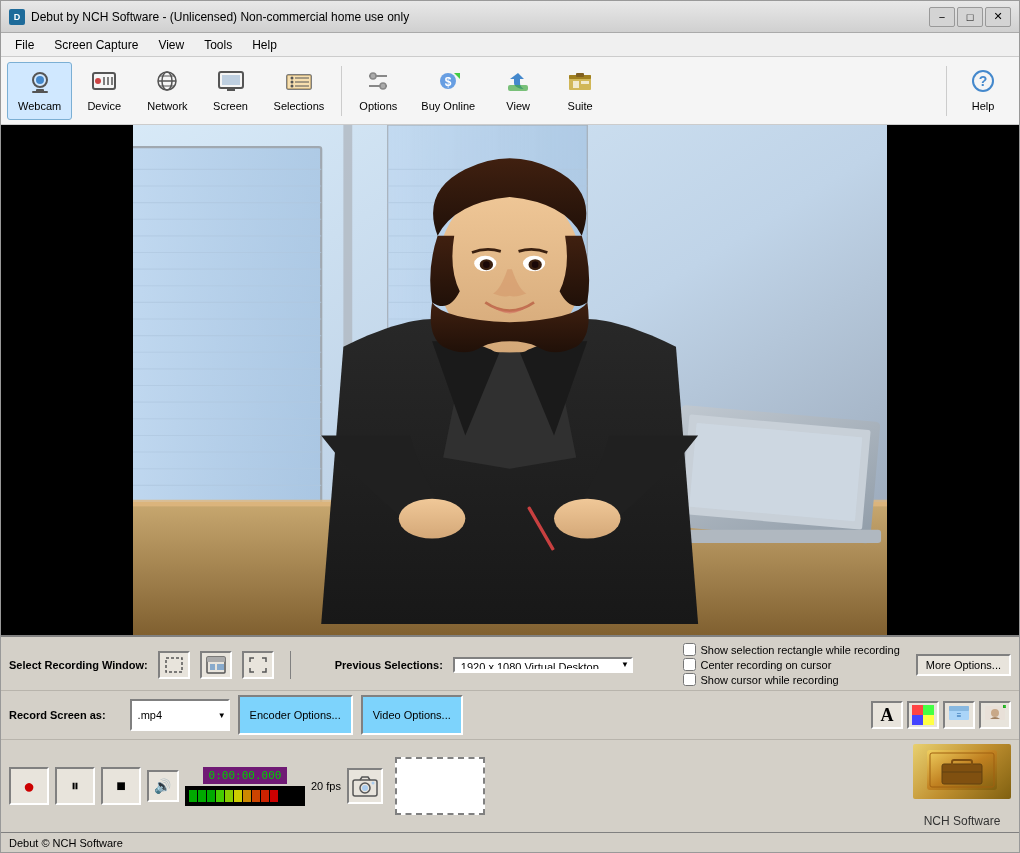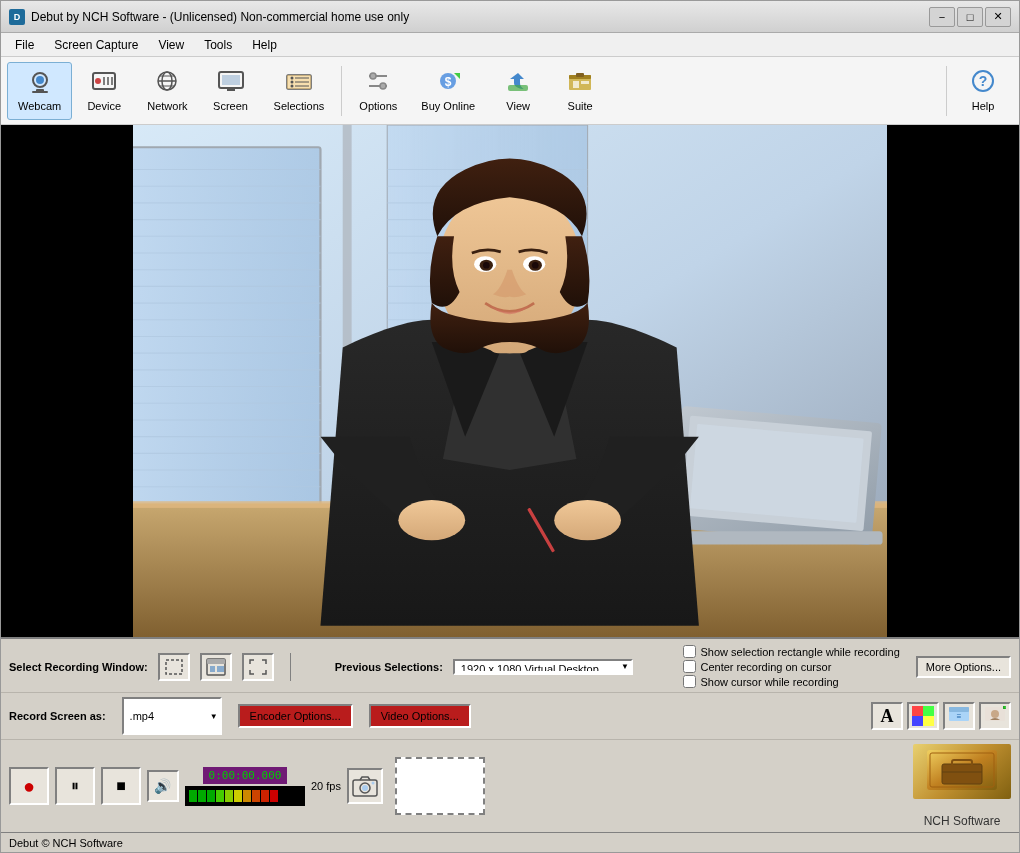--- a/index.html
+++ b/index.html
@@ -264,45 +264,46 @@
       padding: 2px 8px;
       font-size: 11px;
       cursor: pointer;
       height: 22px;
       margin-left: 6px;
     }
     .record-screen-row {
       display: flex;
       align-items: center;
       padding: 4px 8px;
-      gap: 16px;
+      gap: 8px;
       border-bottom: 1px solid #b8b4ac;
     }
     .format-dropdown {
       background: white;
       border: 2px solid #808080;
       border-right-color: #fff;
       border-bottom-color: #fff;
       padding: 2px 6px;
       font-size: 11px;
-      height: 38px;
+      height: 32px;
       min-width: 100px;
       appearance: none;
       -webkit-appearance: none;
       cursor: pointer;
+      margin-left: 16px;
     }
     .options-btn {
-      background: #b91c1c;
+      background: #7dd3fc;
       border: 2px solid #808080;
       border-right-color: #fff;
       border-bottom-color: #fff;
       padding: 2px 10px;
       font-size: 11px;
       cursor: pointer;
-      height: 24px;
+      height: 40px;
     }
     .tool-icons-group {
       margin-left: auto;
       display: flex;
       gap: 4px;
     }
     .tool-icon-btn {
       width: 32px;
       height: 28px;
       background: #e8e4dc;

